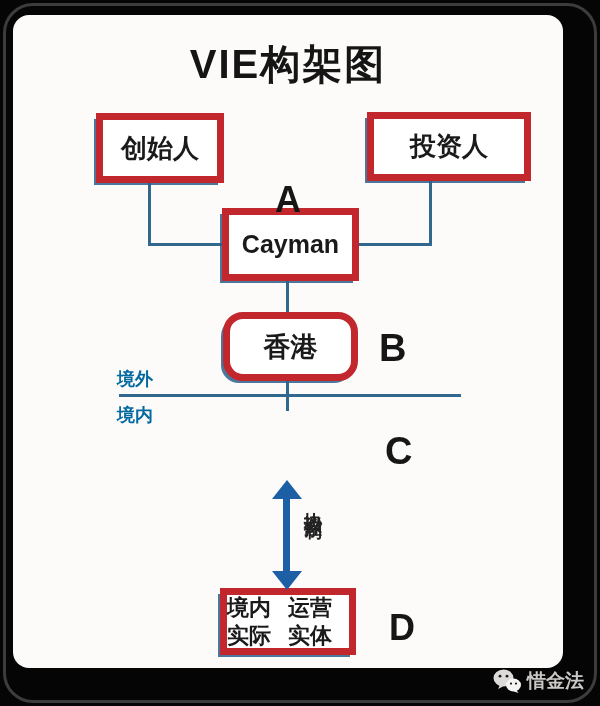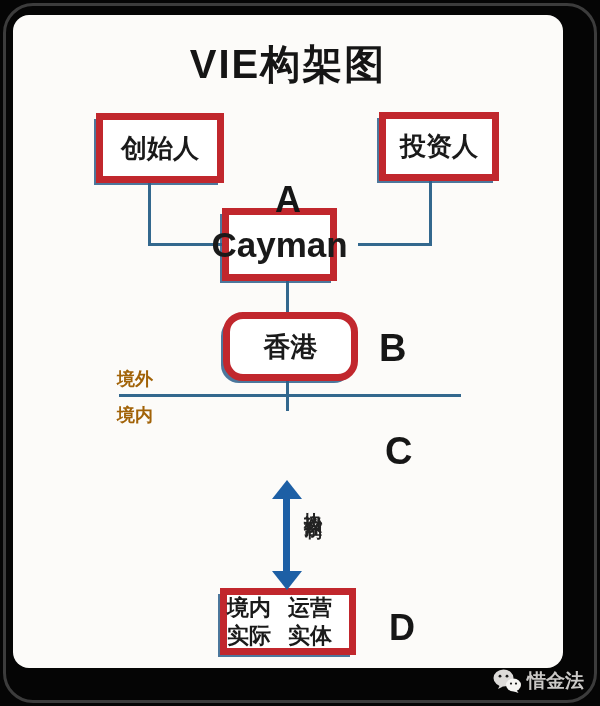--- a/index.html
+++ b/index.html
@@ -22,42 +22,42 @@
     font-size:40px;font-weight:800;color:#151515;letter-spacing:2px;
   }
   .node{
     position:absolute;box-sizing:border-box;
     border:7px solid #c1272d;background:#ffffff;
     display:flex;align-items:center;justify-content:center;
     color:#1a1a1a;font-weight:800;
     box-shadow:-4px 4px 0 -2px rgba(45,95,140,0.85);
   }
   .node-founder{left:75px;top:98px;width:128px;height:70px;font-size:26px;margin-left:8px;}
-  .node-investor{left:366px;top:97px;width:120px;height:69px;font-size:26px;}
-  .node-cayman{left:209px;top:193px;width:115px;height:73px;font-size:35px;text-align:center;}
+  .node-investor{left:354px;top:97px;width:164px;height:69px;font-size:26px;}
+  .node-cayman{left:209px;top:193px;width:137px;height:73px;font-size:25px;text-align:center;}
   .node-hongkong{left:210px;top:297px;width:135px;height:69px;font-size:27px;border-radius:20px;}
   .node-wofe{left:209px;top:396px;width:136px;height:69px;font-size:28px;letter-spacing:1px;}
   .node-opco{left:207px;top:573px;width:136px;height:67px;font-size:22px;flex-direction:row;line-height:1.25;}
   .tier{
     position:absolute;color:#161616;font-weight:800;
   }
   .tier-a{left:262px;top:164px;font-size:36px;}
   .tier-b{left:366px;top:312px;font-size:38px;}
   .tier-c{left:372px;top:415px;font-size:38px;}
   .tier-d{left:376px;top:592px;font-size:36px;}
   .line{position:absolute;background:#33688e;}
   .l-founder-drop{left:135px;top:168px;width:3px;height:62px;}
   .l-left-h{left:135px;top:228px;width:74px;height:3px;}
   .l-investor-drop{left:416px;top:166px;width:3px;height:64px;}
   .l-right-h{left:345px;top:228px;width:74px;height:3px;}
   .l-cayman-hk{left:273px;top:266px;width:3px;height:31px;}
   .l-hk-wofe{left:273px;top:366px;width:3px;height:30px;}
   .l-boundary{left:106px;top:379px;width:342px;height:3px;}
   .boundary-label{
-    position:absolute;left:104px;font-size:18px;font-weight:800;color:#a16207;
+    position:absolute;left:104px;font-size:18px;font-weight:800;color:#0369a1;
   }
   .lbl-offshore{top:352px;}
   .lbl-onshore{top:388px;}
   .arrow-shaft{position:absolute;left:270px;top:482px;width:7px;height:76px;background:#1d5fa5;}
   .arrow-head{position:absolute;width:0;height:0;border-left:15px solid transparent;border-right:15px solid transparent;}
   .arrow-head-up{left:259px;top:465px;border-bottom:19px solid #1d5fa5;}
   .arrow-head-down{left:259px;top:556px;border-top:19px solid #1d5fa5;}
   .control-label{
     position:absolute;left:288px;top:482px;height:92px;
     writing-mode:vertical-rl;text-orientation:upright;

